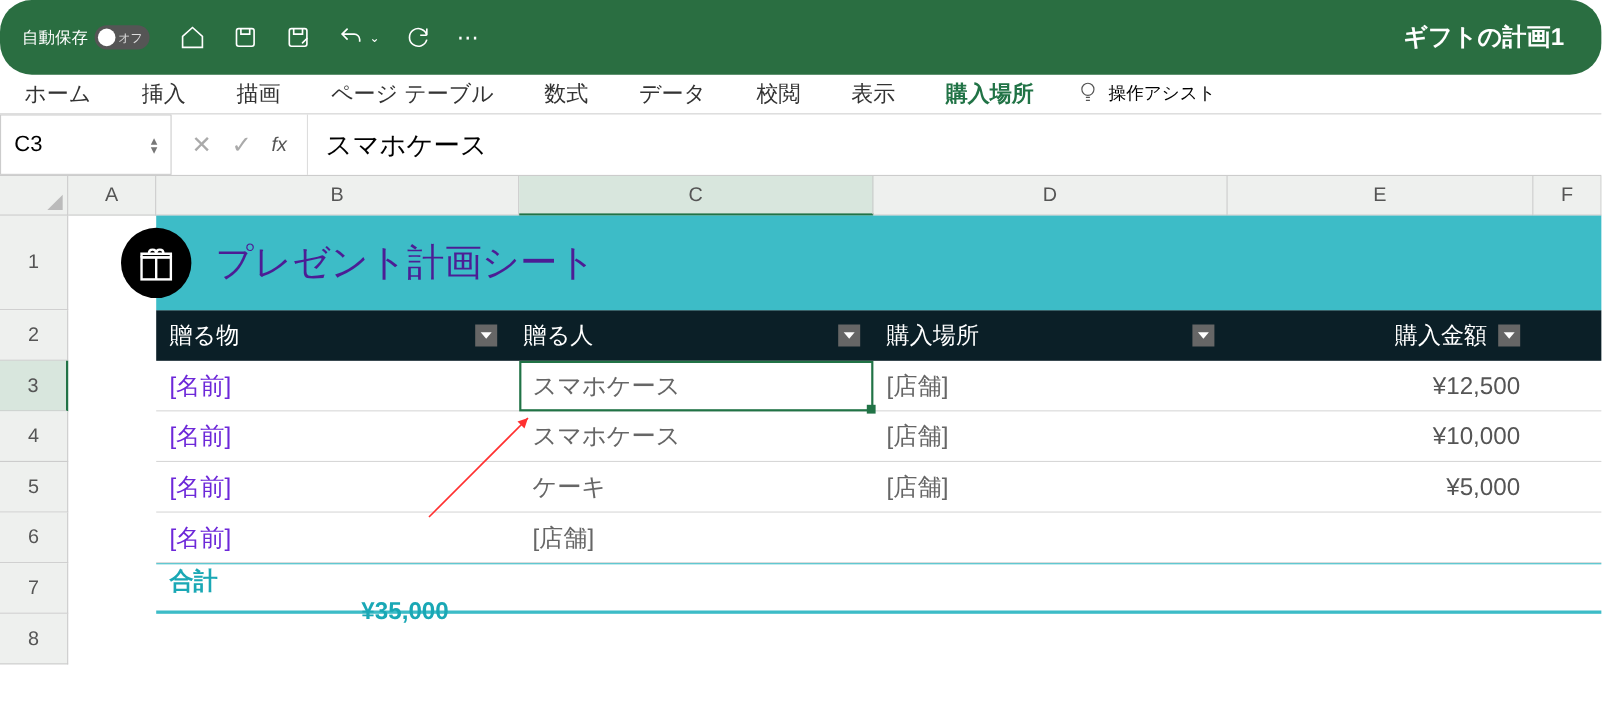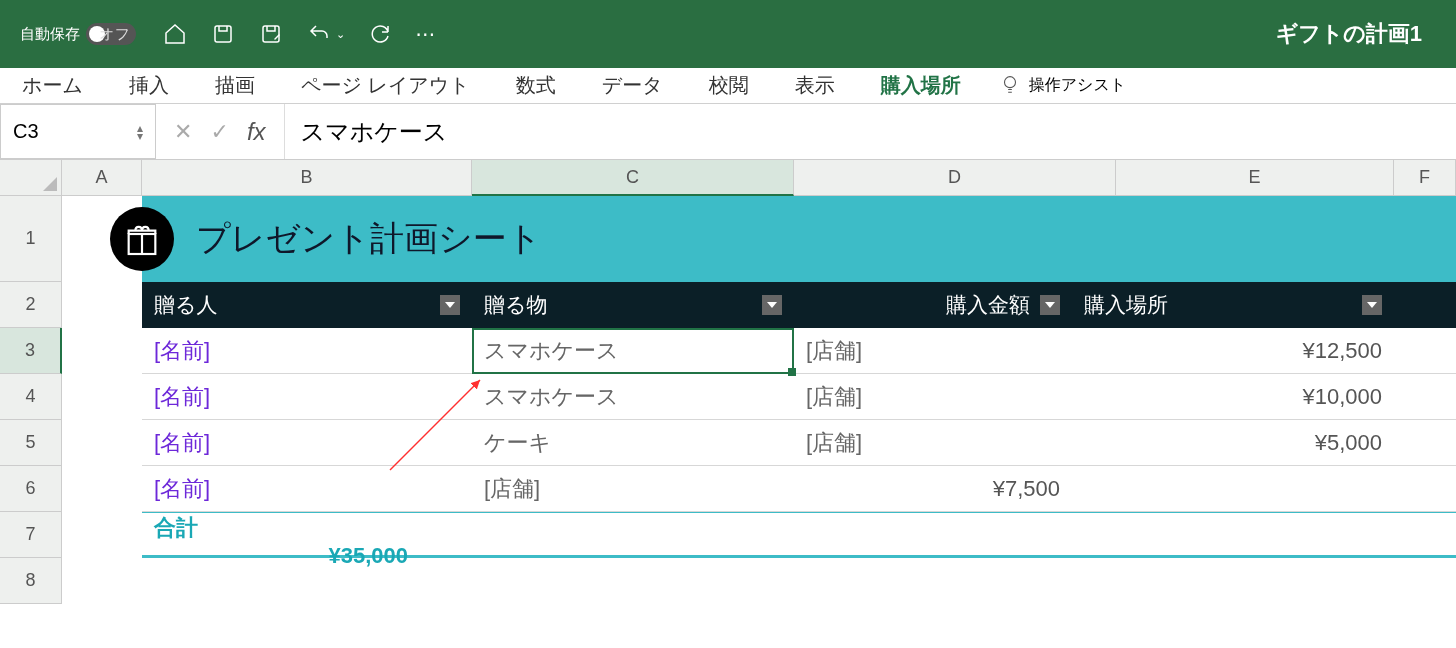--- a/index.html
+++ b/index.html
@@ -1,23 +1,23 @@
 <!DOCTYPE html>
 <html><head>
 <meta charset="utf-8">
 <style>
 * { box-sizing: border-box; margin: 0; padding: 0; font-family: "Segoe UI", "Hiragino Sans", "Yu Gothic", sans-serif; }
 body { width: 1456px; height: 648px; background: #fff; overflow: hidden; }
 
 
-.title-bar { background: #2a6e41; height: 68px; display: flex; align-items: center; padding: 0 20px; color: #fff; position: relative; }
+.title-bar { background: #2a6e41; height: 68px; display: flex; align-items: center; padding: 0 20px; color: #fff; position: relative; border-radius: 29px; }
 .autosave { display: flex; align-items: center; gap: 6px; font-size: 15px; }
 .toggle { width: 50px; height: 22px; background: #555; border-radius: 11px; position: relative; display: flex; align-items: center; }
 .toggle-knob { width: 16px; height: 16px; background: #fff; border-radius: 50%; position: absolute; left: 3px; }
-.toggle-label { font-size: 15px; position: absolute; right: 6px; color: #ddd; }
+.toggle-label { font-size: 11px; position: absolute; right: 6px; color: #ddd; }
 .qat { display: flex; gap: 22px; margin-left: 26px; align-items: center; }
 .qat-icon { width: 26px; height: 26px; display: flex; align-items: center; justify-content: center; }
 .qat-icon svg { stroke: #fff; fill: none; stroke-width: 1.5; }
 .workbook-name { position: absolute; right: 34px; font-size: 22px; font-weight: 600; }
 .dots { font-size: 20px; letter-spacing: 2px; }
 .undo-group { display: flex; align-items: center; gap: 4px; }
 .undo-chevron { font-size: 11px; color: #fff; }
 
 
 .ribbon { background: #fff; height: 36px; display: flex; align-items: center; padding: 0 14px; gap: 30px; border-bottom: 1px solid #d0d0d0; }
@@ -25,21 +25,21 @@
 .ribbon-tab.active { color: #217346; font-weight: 600; }
 .assist { display: flex; align-items: center; gap: 8px; }
 .bulb svg { stroke: #555; fill: none; stroke-width: 1.2; }
 
 
 .formula-row { height: 56px; display: flex; align-items: stretch; border-bottom: 1px solid #ccc; }
 .name-box { width: 156px; display: flex; align-items: center; justify-content: space-between; padding: 0 12px; border: 1px solid #ccc; background: #fff; font-size: 20px; gap: 28px; }
 .name-stepper { display: flex; flex-direction: column; line-height: 8px; font-size: 12px; color: #777; }
 .formula-controls { display: flex; align-items: center; gap: 18px; padding: 0 18px; }
 .fc-btn { font-size: 22px; color: #aaa; }
-.fx-label { font-size: 24px; font-style: italic; color: #555; }
+.fx-label { font-size: 18px; font-style: italic; color: #555; }
 .formula-input { flex: 1; display: flex; align-items: center; padding: 0 16px; font-size: 24px; border-left: 1px solid #ddd; }
 
 
 .grid { position: relative; }
 .col-headers { display: flex; height: 36px; background: #eef0ee; }
 .corner { width: 62px; border-right: 1px solid #ccc; border-bottom: 1px solid #ccc; background: #eef0ee; position: relative; }
 .corner::after { content: ""; position: absolute; right: 4px; bottom: 4px; width: 0; height: 0; border-right: 14px solid #bbb; border-top: 14px solid transparent; }
 .col-h { border-right: 1px solid #ccc; border-bottom: 1px solid #ccc; display: flex; align-items: center; justify-content: center; font-size: 18px; color: #555; }
 .col-h.selected { background: #d8e6dd; border-bottom: 2px solid #217346; }
 
@@ -54,21 +54,21 @@
 .cC { width: 322px; }
 .cD { width: 322px; }
 .cE { width: 278px; }
 .cF { width: 62px; }
 
 
 .r1 { height: 86px; }
 .r1 .content-strip { background: #3dbcc7; flex: 1; display: flex; align-items: center; position: relative; }
 .gift-badge { width: 64px; height: 64px; background: #000; border-radius: 50%; display: flex; align-items: center; justify-content: center; margin-left: -32px; position: relative; z-index:2;}
 .gift-badge svg { stroke: #fff; fill: none; stroke-width: 1.3; }
-.sheet-title { color: #0f172a; font-size: 34px; margin-left: 22px; text-align: center; }
+.sheet-title { color: #4c1d95; font-size: 34px; margin-left: 22px; text-align: center; }
 
 .r-th { height: 46px; }
 .r-th .th-strip { background: #0b1f27; flex: 1; display: flex; color: #fff; font-size: 21px; }
 .th-cell { display: flex; align-items: center; justify-content: space-between; padding: 0 12px; }
 .th-cell.right { justify-content: flex-end; gap: 10px; }
 .filter-btn { width: 20px; height: 20px; background: #666; display: flex; align-items: center; justify-content: center; }
 .filter-btn::after { content: ""; width: 0; height: 0; border-left: 5px solid transparent; border-right: 5px solid transparent; border-top: 6px solid #fff; }
 
 .r-data { height: 46px; }
 .r-data .data-strip { flex: 1; display: flex; border-bottom: 1px solid #d7d7d7; }
@@ -133,21 +133,21 @@
       </div>
     <div class="dots">⋯</div>
   </div>
   <div class="workbook-name">ギフトの計画1</div>
 </div>
 
 <div class="ribbon">
   <div class="ribbon-tab">ホーム</div>
   <div class="ribbon-tab">挿入</div>
   <div class="ribbon-tab">描画</div>
-  <div class="ribbon-tab">ページ レイアウト</div>
+  <div class="ribbon-tab">ページ テーブル</div>
   <div class="ribbon-tab">数式</div>
   <div class="ribbon-tab">データ</div>
   <div class="ribbon-tab">校閲</div>
   <div class="ribbon-tab">表示</div>
   <div class="ribbon-tab active">購入場所</div>
   <div class="assist">
     <span class="bulb"><svg width="22" height="22" viewBox="0 0 24 24">
           <circle cx="12" cy="10" r="6"></circle>
           <path d="M10 18 H14 M10 21 H14"></path>
         </svg></span>
@@ -196,36 +196,36 @@
           </svg>
       </div>
       <div class="sheet-title">プレゼント計画シート</div>
     </div>
   </div>
 
   <div class="row r-th">
     <div class="row-h">2</div>
     <div class="cell cA"></div>
     <div class="th-strip">
+      <div class="th-cell cC">
+          <span>贈る物</span>
+          <div class="filter-btn"></div>
+        </div>
       <div class="th-cell cB">
           <span>贈る人</span>
           <div class="filter-btn"></div>
         </div>
-      <div class="th-cell cC">
-          <span>贈る物</span>
+      <div class="th-cell cD">
+          <span>購入場所</span>
           <div class="filter-btn"></div>
         </div>
       <div class="th-cell cE right">
           <span>購入金額</span>
           <div class="filter-btn"></div>
         </div>
-      <div class="th-cell cD">
-          <span>購入場所</span>
-          <div class="filter-btn"></div>
-        </div>
     </div>
   </div>
 
   <div class="row r-data">
     <div class="row-h selected">3</div>
     <div class="cell cA"></div>
     <div class="data-strip">
       <div class="d-cell name cB">[名前]</div>
       <div class="d-cell cC">スマホケース</div>
       <div class="d-cell cD">[店舗]</div>
@@ -251,21 +251,20 @@
       <div class="d-cell cD">[店舗]</div>
       <div class="d-cell money cE">¥5,000</div>
     </div>
   </div>
   <div class="row r-data">
     <div class="row-h">6</div>
     <div class="cell cA"></div>
     <div class="data-strip">
       <div class="d-cell name cB">[名前]</div>
       <div class="d-cell cD">[店舗]</div>
-      <div class="d-cell money cE">¥7,500</div>
     </div>
   </div>
 
   <div class="row r-data r-total">
     <div class="row-h">7</div>
     <div class="cell cA"></div>
     <div class="data-strip">
       <div class="d-cell cB">合計</div>
       <div class="d-cell cC"></div>
       <div class="d-cell cD"></div>

